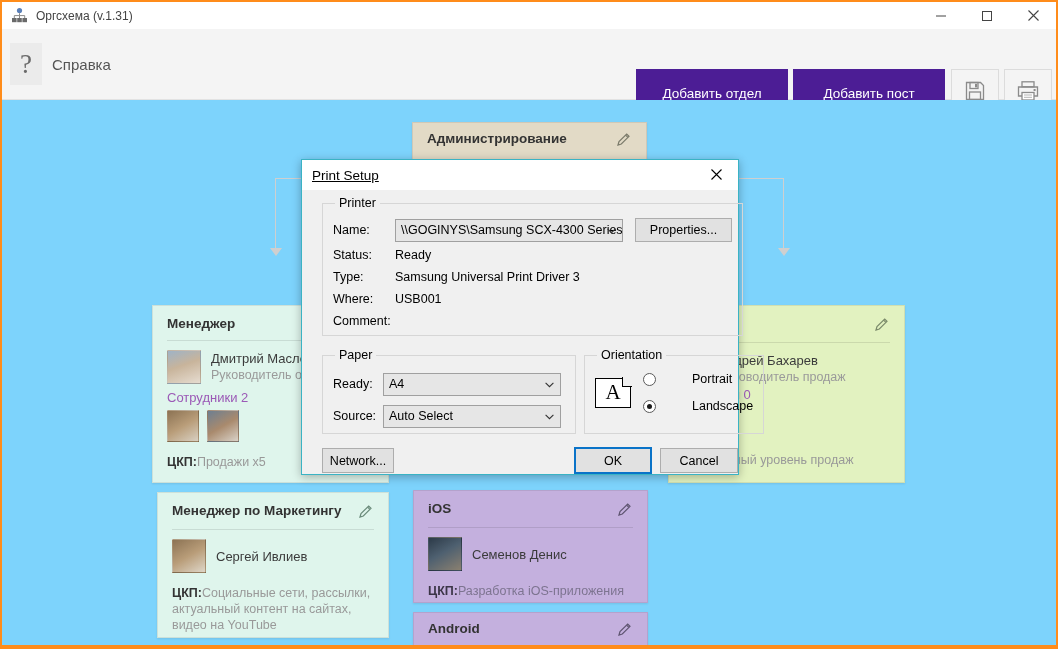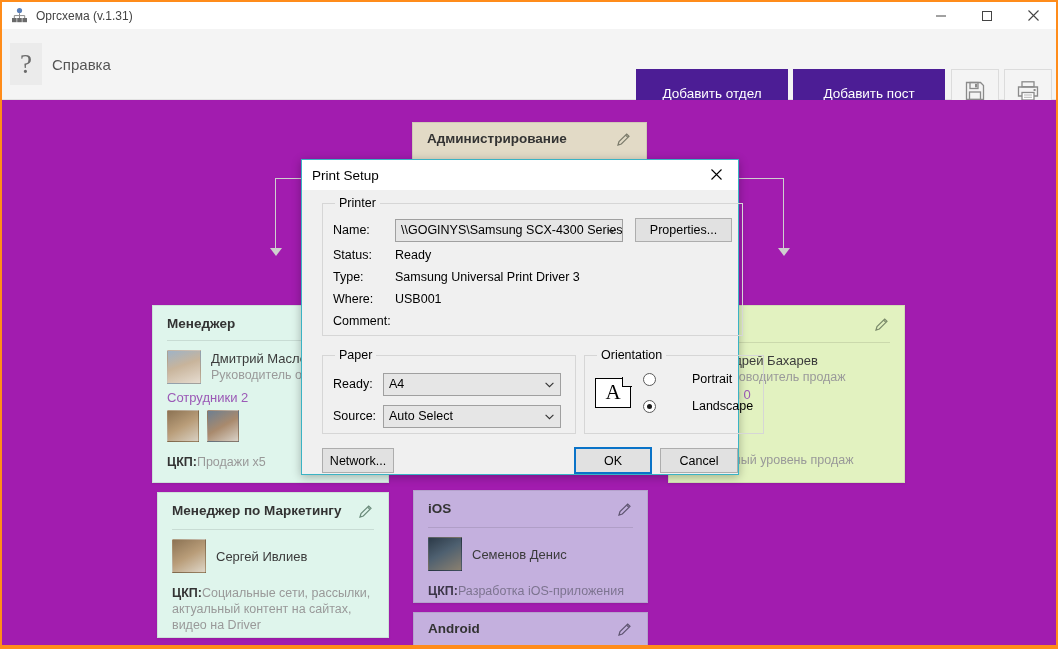--- a/index.html
+++ b/index.html
@@ -66,21 +66,21 @@
     position: absolute; top: 40px; width: 48px; height: 48px;
     background: #f4f4f4; border: 1px solid #dcdcdc;
     display: flex; align-items: center; justify-content: center; cursor: pointer;
   }
   #btn-save { left: 949px; }
   #btn-print { left: 1002px; }
 
   
   .canvas {
     position: absolute; left: 2px; top: 100px; width: 1054px; height: 545px;
-    background: #a21caf; overflow: hidden;
+    background: #7dd3fc; overflow: hidden;
   }
 
   .card {
     position: absolute;
     border: 1px solid rgba(0,0,0,.08);
     box-shadow: 0 1px 2px rgba(0,0,0,.09);
     padding: 10px 14px;
   }
   .card .card-head {
     display: flex; align-items: flex-start; justify-content: space-between;
@@ -118,20 +118,21 @@
     border-left: 6px solid transparent; border-right: 6px solid transparent;
     border-top: 8px solid #cfcfcf;
   }
 
   
   .dialog {
     position: absolute; left: 301px; top: 159px; width: 438px; height: 316px;
     background: #f0f0f0; border: 1px solid #3ab3c4;
     box-shadow: 0 2px 9px rgba(0,0,0,.28);
     font-family: "Liberation Sans", sans-serif;
+    text-decoration: underline;
   }
   .dlg-title {
     height: 30px; background: #ffffff; position: relative;
     display: flex; align-items: center;
   }
   .dlg-title span.t {
     margin-left: 10px; font-size: 13.5px; color: #000;
   }
   .dlg-close {
     position: absolute; right: 0; top: 0; width: 44px; height: 29px;
@@ -331,21 +332,21 @@
             <path d="M10.6 4.1 L12.9 6.4" stroke="#6a8a7a" stroke-width="1.2"></path>
           </svg>
         </span>
       </div>
       <div class="hr"></div>
       <div class="person-row" style="align-items:center;">
         <div class="avatar" style="background:linear-gradient(150deg,#8c7354 0%,#b99d79 50%,#ded6c8 100%);"></div>
         <div class="person-name">Сергей Ивлиев</div>
       </div>
       <div class="ckp">
-        <b>ЦКП:</b><span>Социальные сети, рассылки, актуальный контент на сайтах, видео на Driver</span>
+        <b>ЦКП:</b><span>Социальные сети, рассылки, актуальный контент на сайтах, видео на YouTube</span>
       </div>
     </div>
 
     <div class="card c-purp" style="left:411px; top:390px; width:235px; height:113px;">
       <div class="card-head">
         <div class="card-title">iOS</div>
         <span class="pencil">
           <svg width="17" height="17" viewBox="0 0 17 17">
             <path d="M3 14 L4 10.6 L11.7 3 L14 5.3 L6.3 13 Z" fill="none" stroke="#5e5470" stroke-width="1.2"></path>
             <path d="M10.6 4.1 L12.9 6.4" stroke="#5e5470" stroke-width="1.2"></path>

